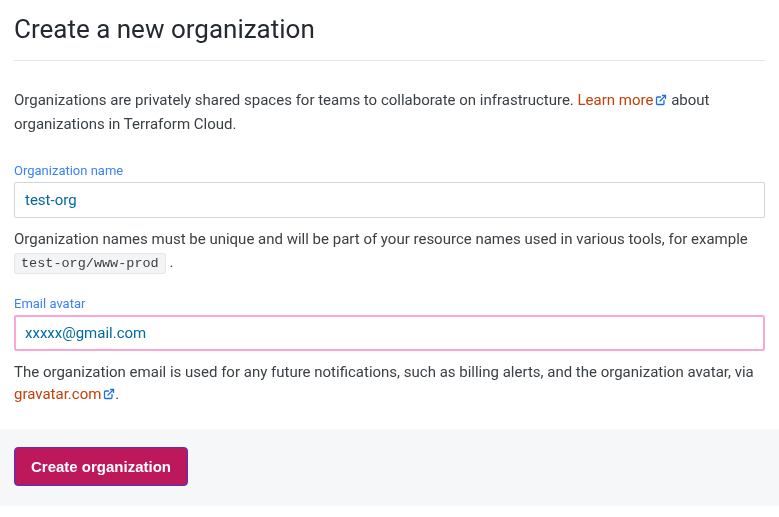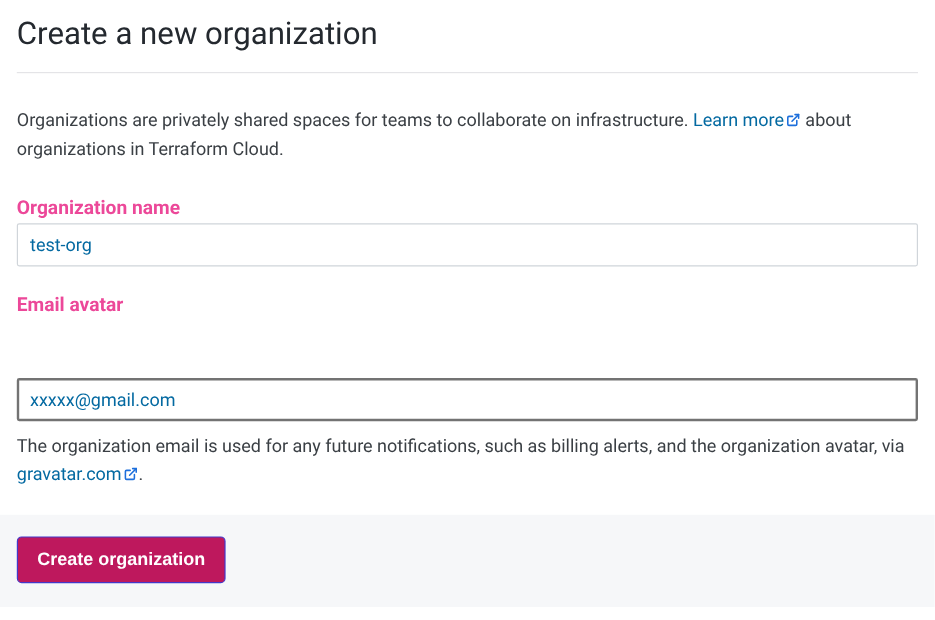--- a/index.html
+++ b/index.html
@@ -17,58 +17,57 @@
       border-bottom: 1px solid #e4e4e7;
       margin-bottom: 28px;
     }
     .intro {
       font-size: 15px;
       color: #3a3f44;
       line-height: 1.5;
       margin-bottom: 28px;
     }
     .link {
-      color: #0369a1;
+      color: #c2410c;
       text-decoration: none;
       cursor: pointer;
     }
     .ext-icon {
       display: inline-block;
       vertical-align: -1px;
       margin-left: 2px;
     }
     .field-group { margin-bottom: 22px; }
     .field-label {
-      font-size: 16px;
-      font-weight: 700;
-      color: #ec4899;
+      font-size: 13px;
+      font-weight: 400;
+      color: #3b82f6;
       margin-bottom: 4px;
       display: block;
     }
     .field-hint {
       font-size: 12.5px;
       color: #8b8e94;
       margin-bottom: 8px;
       display: block;
     }
     .text-input {
       width: 100%;
       font-size: 15px;
       padding: 8px 10px;
       border: 1px solid #d0d5da;
       border-radius: 2px;
       background: #fff;
       color: #0369a1;
       font-family: inherit;
     }
     .text-input.focused {
-      border: 2px solid #737373;
+      border: 2px solid #f9a8d4;
       outline: none;
       padding: 7px 9px;
-      margin-top: 48px;
     }
     .help-text {
       font-size: 15px;
       color: #3a3f44;
       line-height: 1.5;
       margin-top: 10px;
     }
     code {
       font-family: SFMono-Regular, Consolas, "Liberation Mono", Menlo, monospace;
       font-size: 13.5px;
@@ -102,20 +101,23 @@
   <span>Organizations are privately shared spaces for teams to collaborate on infrastructure. </span><a class="link"><span>Learn more</span><span class="ext-icon"><svg width="12" height="12" viewBox="0 0 24 24" fill="none" stroke="#1d6fdc" stroke-width="2.6" stroke-linecap="round" stroke-linejoin="round">
           <path d="M18 13v6a2 2 0 0 1-2 2H5a2 2 0 0 1-2-2V8a2 2 0 0 1 2-2h6"></path>
           <polyline points="15 3 21 3 21 9"></polyline>
           <line x1="10" y1="14" x2="21" y2="3"></line>
         </svg></span></a><span> about organizations in Terraform Cloud.</span>
 </p>
 
 <div class="field-group">
   <label class="field-label">Organization name</label>
   <input type="text" class="text-input" value="test-org" style="">
+  <p class="help-text">
+    <span>Organization names must be unique and will be part of your resource names used in various tools, for example </span><code>test-org/www-prod</code><span> .</span>
+  </p>
 </div>
 
 <div class="field-group">
   <label class="field-label">Email avatar</label>
   <input type="text" class="text-input focused" value="xxxxx@gmail.com" style="">
   <p class="help-text">
     <span>The organization email is used for any future notifications, such as billing alerts, and the organization avatar, via </span><a class="link"><span>gravatar.com</span><span class="ext-icon"><svg width="12" height="12" viewBox="0 0 24 24" fill="none" stroke="#1d6fdc" stroke-width="2.6" stroke-linecap="round" stroke-linejoin="round">
             <path d="M18 13v6a2 2 0 0 1-2 2H5a2 2 0 0 1-2-2V8a2 2 0 0 1 2-2h6"></path>
             <polyline points="15 3 21 3 21 9"></polyline>
             <line x1="10" y1="14" x2="21" y2="3"></line>

